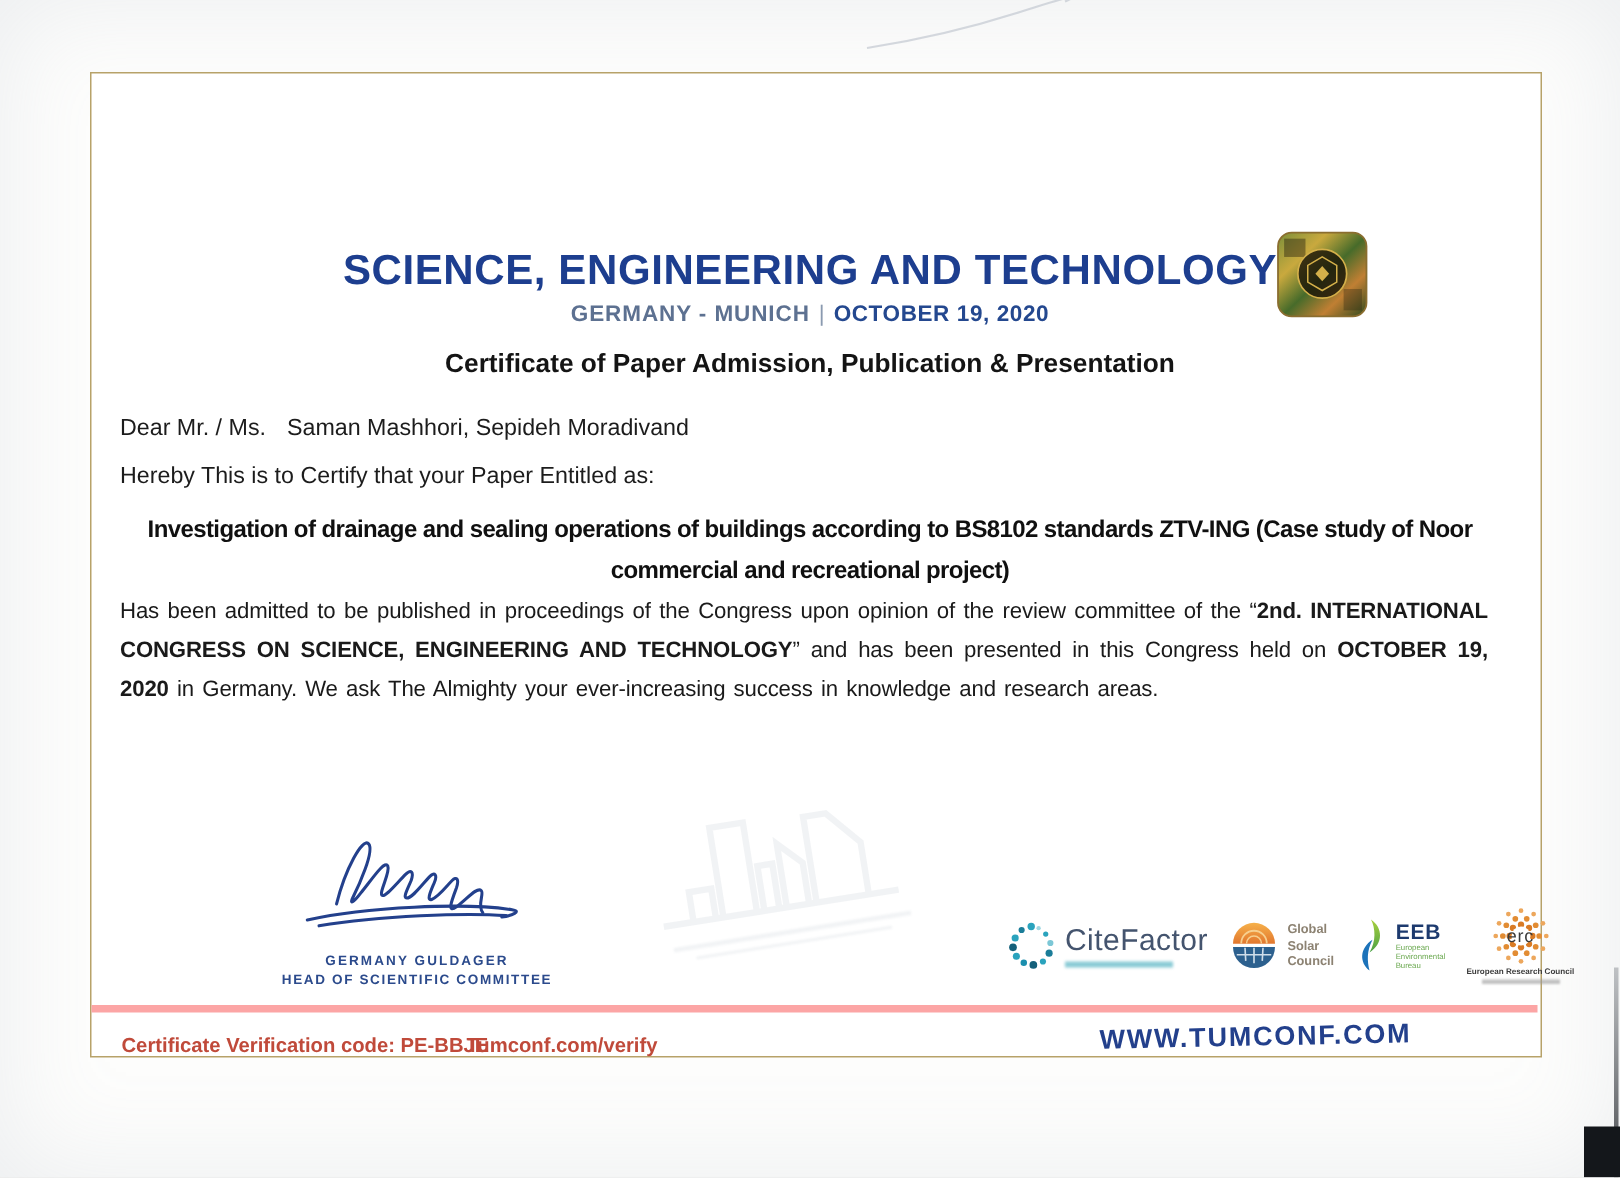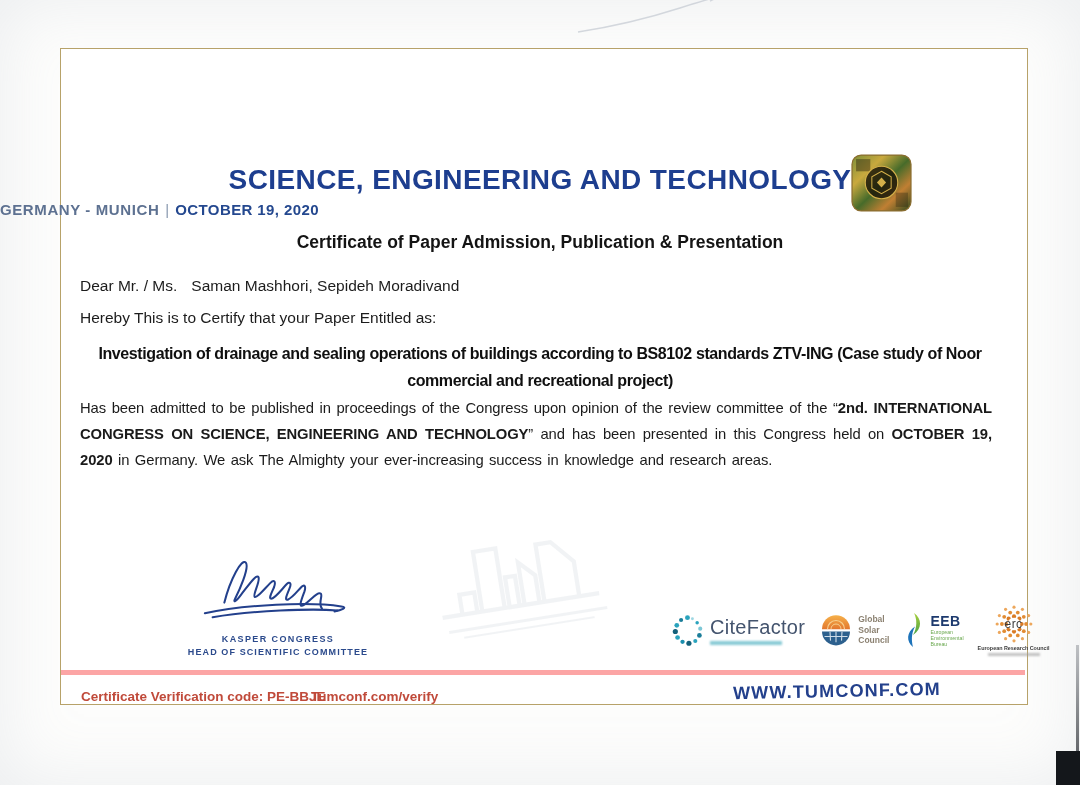--- a/index.html
+++ b/index.html
@@ -14,21 +14,21 @@
     position:absolute;left:60px;top:48px;width:966px;height:655px;
     border:1.5px solid #b7a269;background:#fff;
   }
   
   .logo-block{position:absolute;left:0;right:0;top:62px;text-align:center;}
   .logo-name{display:block;margin-top:2px;font-size:13px;font-weight:700;letter-spacing:3.5px;color:#1f3a7e;}
   .logo-sub{display:block;margin-top:2px;font-size:7px;letter-spacing:2.6px;color:#93a0b5;font-weight:700;}
   .congress-on{position:absolute;left:0;right:0;top:148px;text-align:center;font-size:13.5px;font-weight:700;color:#20408a;letter-spacing:.4px;}
   .congress-on sup{font-size:9px;}
   .main-title{position:absolute;left:0;right:0;top:164px;text-align:center;font-size:28px;font-weight:700;color:#1d3e8f;letter-spacing:.4px;}
-  .loc-date{position:absolute;left:0;right:0;top:201px;text-align:left;font-size:15px;}
+  .loc-date{position:absolute;left:0;right:0;top:201px;text-align:center;font-size:15px;}
   .loc{color:#5d7191;font-weight:600;letter-spacing:.6px;}
   .sep{color:#8a9ab0;padding:0 6px;}
   .date{color:#24488f;font-weight:700;letter-spacing:.4px;}
   .cert-title{position:absolute;left:0;right:0;top:232px;text-align:center;font-size:17.5px;font-weight:700;color:#141414;}
   
   .sticker{position:absolute;left:851px;top:154px;width:61px;height:58px;}
   
   .salutation{position:absolute;left:80px;top:277px;font-size:15.5px;}
   .recipients{margin-left:14px;}
   .certify{position:absolute;left:80px;top:309px;font-size:15.5px;}
@@ -123,21 +123,21 @@
   <div class="paragraph"><span>Has been admitted to be published in proceedings of the Congress upon opinion of the review committee of the “</span><span class="b">2nd. INTERNATIONAL CONGRESS ON SCIENCE, ENGINEERING AND TECHNOLOGY</span><span>” and has been presented in this Congress held on </span><span class="b">OCTOBER 19, 2020</span><span> in Germany. We ask The Almighty your ever-increasing success in knowledge and research areas.</span></div>
 
   <div class="signature-block">
     <svg width="190" height="78" viewBox="0 0 170 80">
       <g stroke="#23408c" stroke-width="2.1" fill="none" stroke-linecap="round">
         <path d="M30,56 C36,32 48,10 52,15 C56,20 45,44 41,52 C39,56 41,56 47,48 C55,38 63,26 65,30 C67,34 59,48 61,50 C63,52 71,42 77,36 C81,32 83,34 81,40 C79,45 75,52 78,52 C82,52 89,42 94,37 C97,34 99,36 97,41 C95,46 91,54 95,53 C100,51 105,44 109,40 C112,37 114,39 112,45 C109,53 105,63 112,58 C119,53 126,44 129,47 C131,49 126,57 130,62"></path>
         <path d="M10,67 C50,58 118,55 150,60 C157,61 150,64 143,65"></path>
         <path d="M18,71 C60,64 118,62 146,64"></path>
       </g>
     </svg>
-    <span class="sig-name">KASPER CONGRESS</span>
+    <span class="sig-name">GERMANY GULDAGER</span>
     <span class="sig-title">HEAD OF SCIENTIFIC COMMITTEE</span>
   </div>
 
   <div class="ghost">
     <svg width="170" height="78" viewBox="0 0 130 62">
       <g stroke="#5a7086" stroke-width="3.4" fill="none">
         <path d="M2,58 H128"></path>
         <path d="M18,58 V42 H30 V58"></path>
         <path d="M34,58 V10 H52 V58"></path>
         <path d="M56,58 V34 H64 V58"></path>

